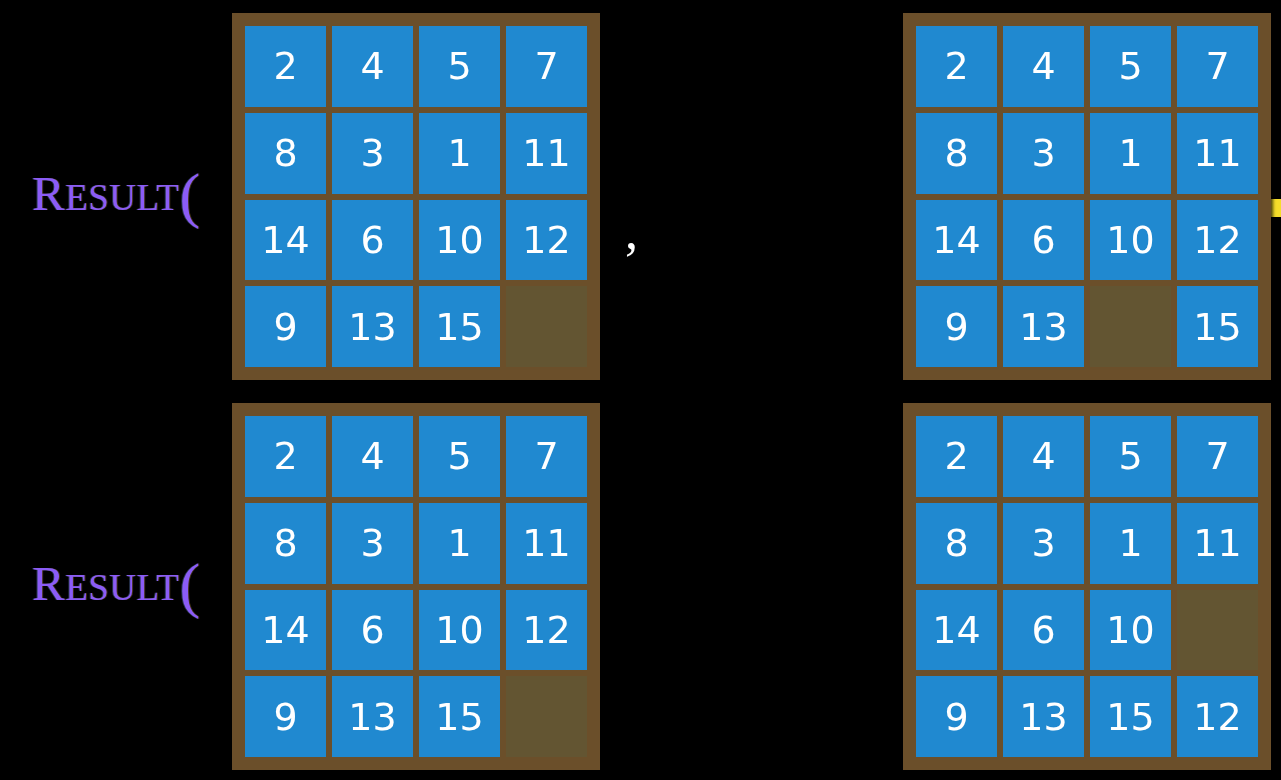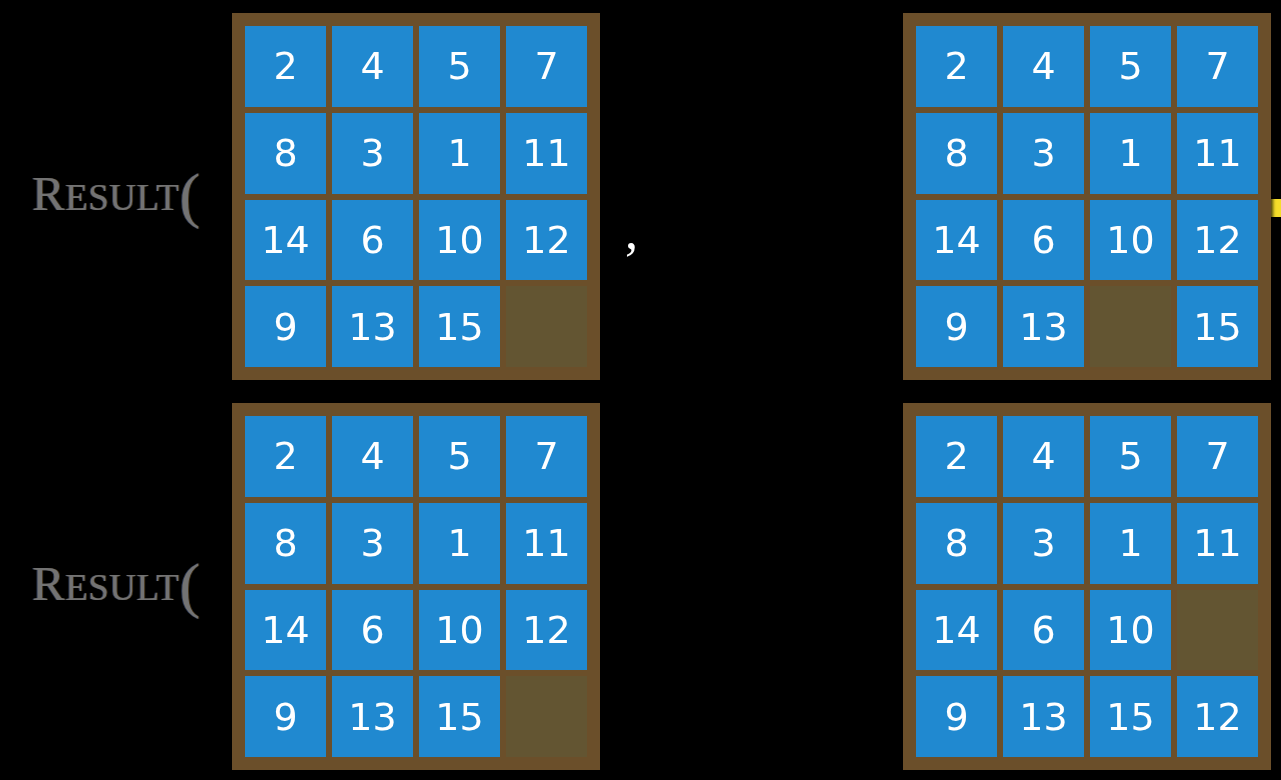--- a/index.html
+++ b/index.html
@@ -32,21 +32,21 @@
   }
   .row-1 { top: 0; }
   .row-2 { top: 390px; }
 
   
   .result-label {
     position: absolute;
     left: 32px;
     top: 50%;
     transform: translateY(-50%);
-    color: #737373;
+    color: #8b5cf6;
     font-family: "Liberation Serif", "DejaVu Serif", serif;
     font-size: 49px;
     line-height: 1;
     white-space: nowrap;
     letter-spacing: 0.5px;
     text-shadow: 1px 0 0 rgba(120,90,40,0.55), -1px 0 0 rgba(90,120,180,0.45);
   }
   .result-label .cap { font-size: 49px; }
   .result-label .sc  { font-size: 37px; }
   .result-label .paren {

